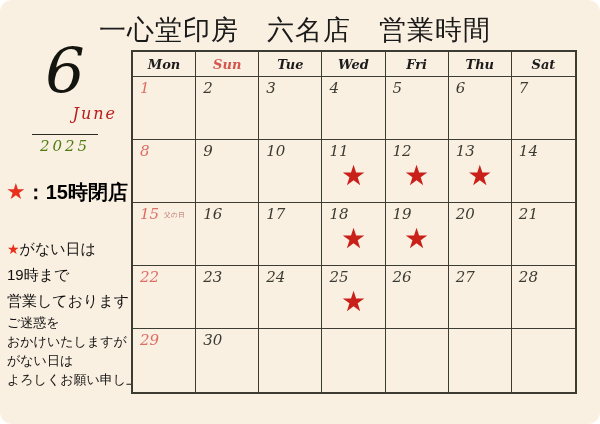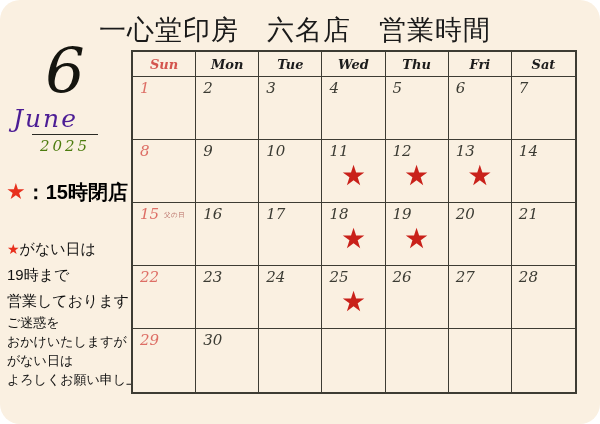--- a/index.html
+++ b/index.html
@@ -1,35 +1,35 @@
 <!DOCTYPE html>
 <html style="--bg: #faf0e1; --grid: #3d3c33; --ink: #1a1a1a; --day: #3b3b33; --sunday: #dd6e65; --sunday-header: #d4554e; --star-red: #c9211a; --legend-star: #e8301d; --holiday: #b5675f;"><head>
 <meta charset="utf-8">
 <style>
   html,body{margin:0;padding:0;background:#ffffff;}
   .card{
     position:relative;width:600px;height:424px;background:var(--bg,#faf0e1);
-    border-radius:20px;overflow:hidden;
+    border-radius:12px;overflow:hidden;
     font-family:"Liberation Sans",sans-serif;color:var(--ink,#1a1a1a);
   }
   
   .title{
     position:absolute;left:99px;top:12px;font-size:27px;letter-spacing:1px;
     color:var(--ink,#1a1a1a);white-space:nowrap;
   }
   
   .month-number{
     position:absolute;left:13px;top:40px;width:104px;text-align:center;
     font-family:"DejaVu Serif",serif;font-style:italic;font-size:62px;line-height:1;
     color:#15150f;
   }
   .month-name{
-    position:absolute;left:13px;top:104px;width:104px;text-align:left;
-    font-family:"DejaVu Serif",serif;font-style:italic;font-size:25px;letter-spacing:2px;
-    color:#4c1d95;
+    position:absolute;left:13px;top:104px;width:104px;text-align:right;
+    font-family:"DejaVu Serif",serif;font-style:italic;font-size:16px;letter-spacing:2px;
+    color:#b91c1c;
   }
   .month-rule{position:absolute;left:32px;top:134px;width:66px;height:1px;background:#2a2a24;}
   .year{
     position:absolute;left:13px;top:137px;width:104px;text-align:center;
     font-family:"DejaVu Serif",serif;font-style:italic;font-size:15px;letter-spacing:3px;
     color:#4d7c0f;
   }
   .legend{
     position:absolute;left:6px;top:179px;font-size:20px;font-weight:600;white-space:nowrap;
     color:#000;
@@ -96,26 +96,26 @@
   </div>
 
   <div class="note2">
     <div>ご迷惑を</div>
     <div>おかけいたしますが</div>
     <div>がない日は</div>
     <div>よろしくお願い申し上げます</div>
   </div>
 
   <div class="calendar">
+      <div class="hcell">Mon</div>
       <div class="hcell sun">Sun</div>
-      <div class="hcell">Mon</div>
       <div class="hcell">Tue</div>
       <div class="hcell">Wed</div>
+      <div class="hcell">Fri</div>
       <div class="hcell">Thu</div>
-      <div class="hcell">Fri</div>
       <div class="hcell lastcol">Sat</div>
       <div class="dcell">
         <span class="dnum sun">1</span>
       </div>
       <div class="dcell">
         <span class="dnum">2</span>
       </div>
       <div class="dcell">
         <span class="dnum">3</span>
       </div>

